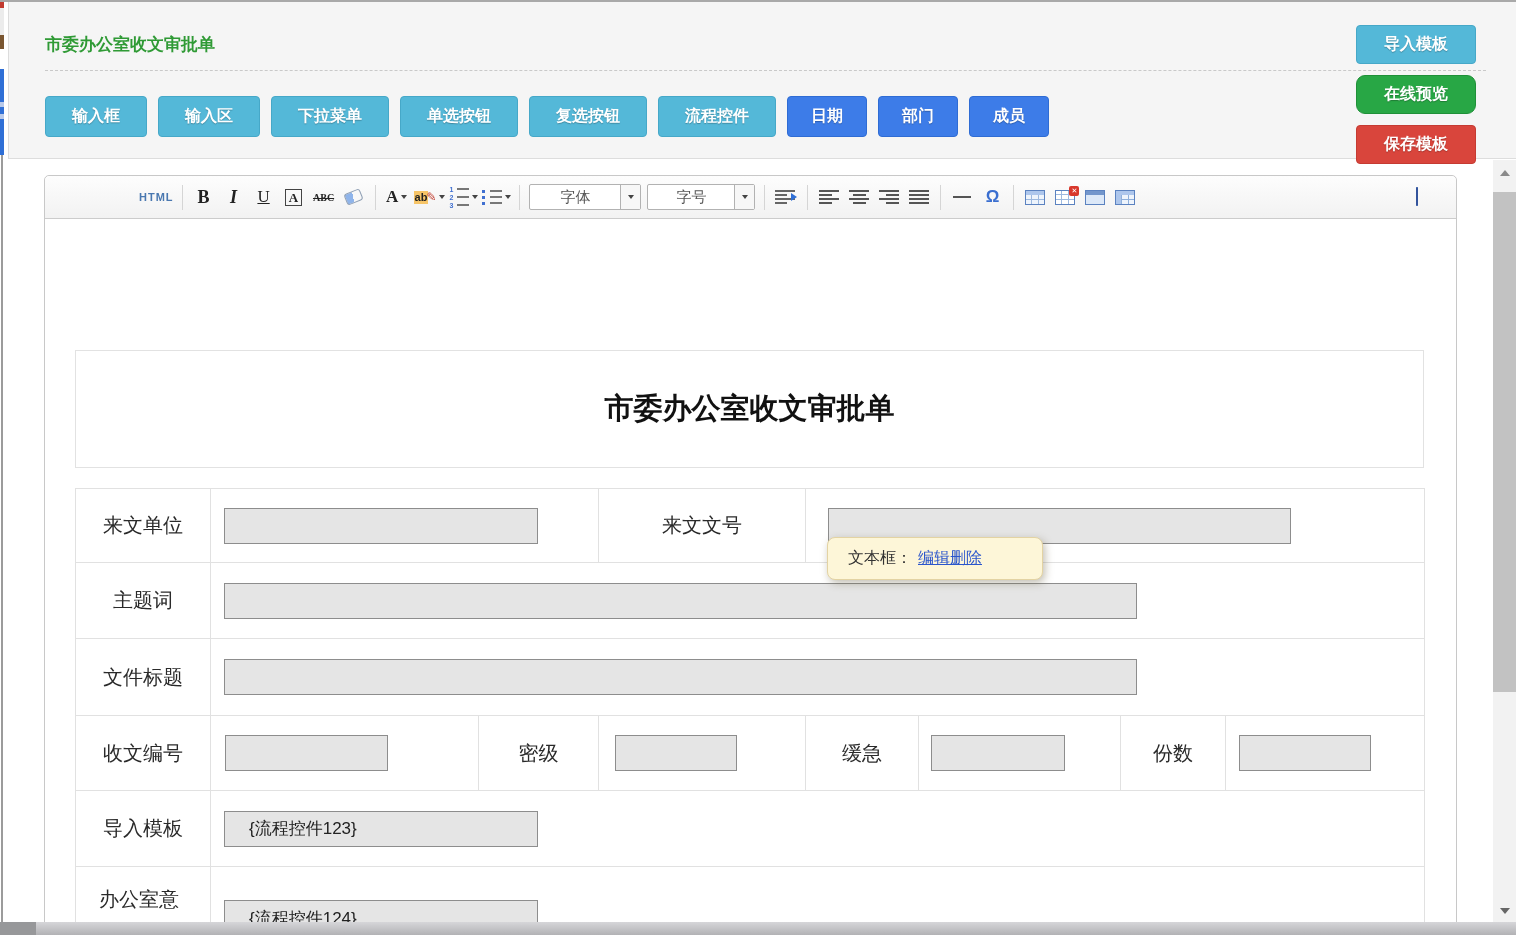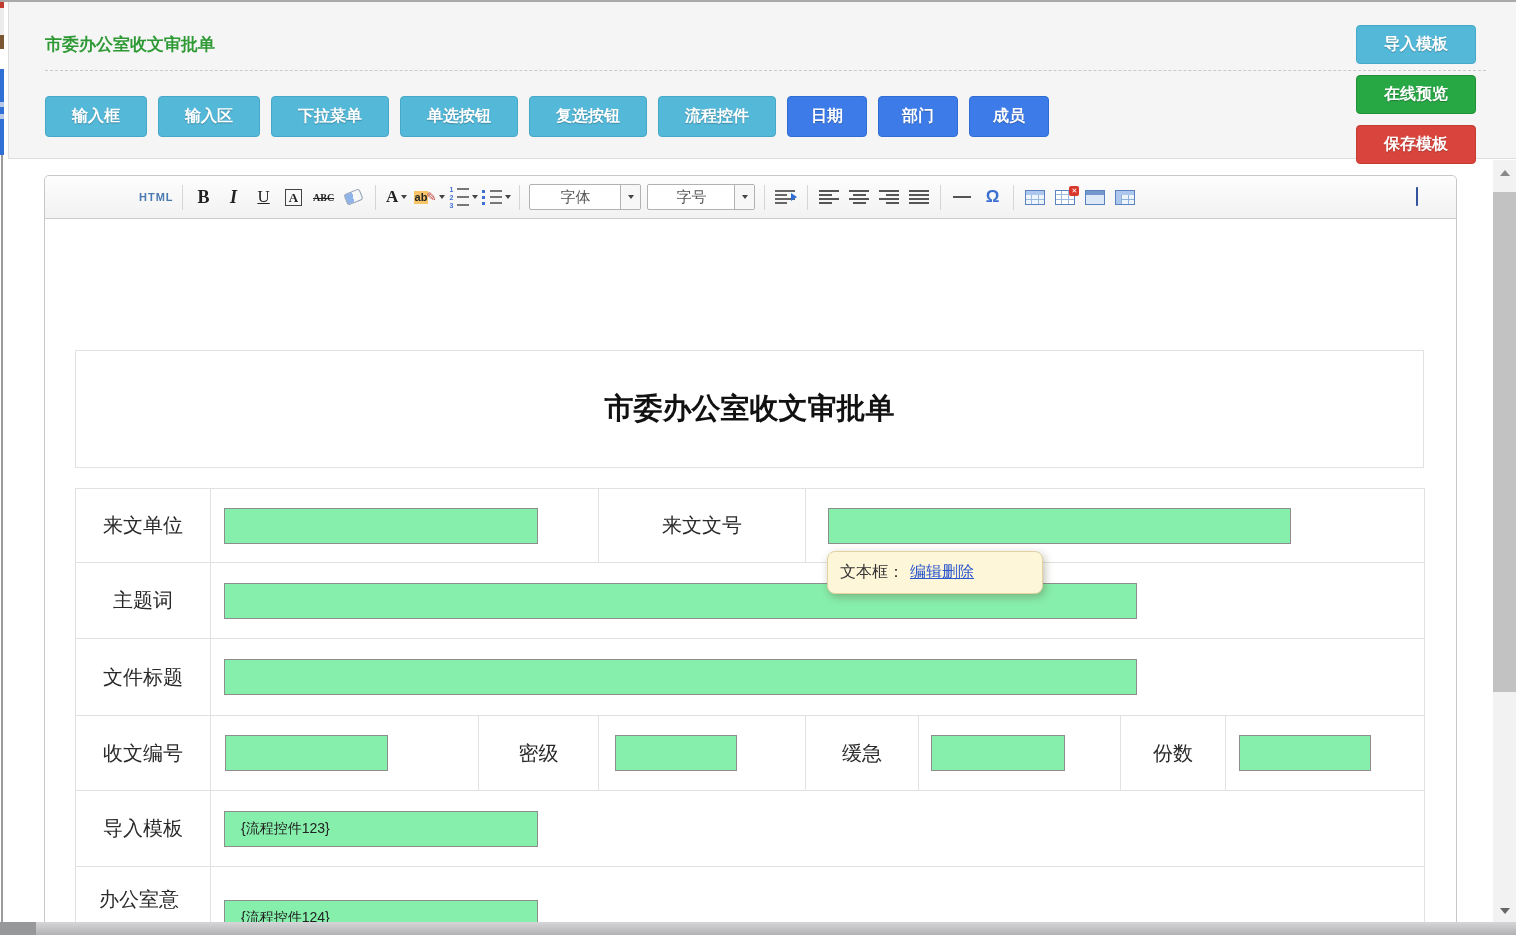--- a/index.html
+++ b/index.html
@@ -29,21 +29,21 @@
   .btn { display:inline-flex; align-items:center; justify-content:center; color:#fff; font-weight:bold;
     font-size:16px; border-radius:4px; border:1px solid transparent; cursor:pointer;
     text-shadow:0 1px 1px rgba(0,0,0,.25); white-space:nowrap; }
   .toolbox-row { position:absolute; left:36px; top:94px; display:flex; gap:11px; }
   .toolbox-row .btn { height:41px; }
   .btn-info    { background:#54b8d8; border-color:#46a8c8; padding:0 26px; }
   .btn-primary { background:#3d7ce8; border-color:#2f6cd4; padding:0 23px; }
   .actions-row { position:absolute; right:40px; top:23px; display:flex; gap:11px;flex-direction:column; }
   .actions-row .btn { height:39px; padding:0 27px; }
   .btn-import  { background:#54b8d8; border-color:#46a8c8; }
-  .btn-success { background:#28a745; border-color:#1f9038; }
+  .btn-success { background:#28a745; border-color:#1f9038;border-radius:9px; }
   .btn-danger  { background:#d9453c; border-color:#c53b32; }
 
   
   .editor { position:absolute; left:44px; top:175px; width:1413px; height:760px;
     border:1px solid #c8c8c8; border-radius:5px 5px 0 0; background:#fff; }
   .ed-toolbar { height:43px; background:linear-gradient(#fdfdfd,#f2f2f2); border-bottom:1px solid #ccc;
     border-radius:5px 5px 0 0; display:flex; align-items:center; padding-left:92px; padding-right:12px; }
   .tb { min-width:26px; height:26px; display:flex; align-items:center; justify-content:center;
     margin:6px 2px; cursor:pointer; }
   .tb-sep { width:1px; height:25px; background:#d5d5d5; margin:0 6px; }
@@ -116,35 +116,35 @@
   
   .ed-content { position:relative; height:715px; background:#fff; overflow:hidden; }
   .doc-title-box { position:absolute; left:30px; top:131px; width:1349px; height:118px;
     border:1px solid #e2e2e2; display:flex; align-items:center; justify-content:center; }
   .doc-title { font-size:29px; font-weight:bold; color:#111;
     font-family:"Liberation Sans","DejaVu Sans",sans-serif; }
   .form-table { position:absolute; left:30px; top:269px; border-collapse:collapse; table-layout:fixed;
     width:1349px; }
   .form-table td { border:1px solid #e1e1e1; vertical-align:middle; }
   .form-table td.lbl { text-align:center; font-size:20px; color:#2a2a2a; }
-  .fi { height:36px; border:1px solid #8d8d8d; background:#86efac; font-size:14px; color:#222;
-    padding:0 16px; font-family:"Liberation Sans","DejaVu Sans",sans-serif; }
+  .fi { height:36px; border:1px solid #8d8d8d; background:#e5e5e5; font-size:17px; color:#222;
+    padding:0 24px; font-family:"Liberation Sans","DejaVu Sans",sans-serif; }
   .pl13 { padding-left:13px; } .pl14 { padding-left:14px; } .pl16 { padding-left:16px; }
   .pl12 { padding-left:12px; } .pl22 { padding-left:22px; }
   .w314 { width:314px; } .w463 { width:463px; } .w913 { width:913px; }
   .w163 { width:163px; } .w122 { width:122px; } .w134 { width:134px; } .w132 { width:132px; }
   .row6-lbl { vertical-align:top !important; padding-top:16px; text-align:center; }
   .row6-lbl .wrap { display:inline-block; width:88px; max-height:32px; overflow:hidden;
     line-height:32px; text-align:left; }
   .row6-input-cell { vertical-align:top !important; padding-top:33px; }
 
   
-  .tooltip { position:absolute; left:782px; top:332px; width:216px; height:43px; background:#fdf6d8;
+  .tooltip { position:absolute; left:782px; top:318px; width:216px; height:43px; background:#fdf6d8;
     border:1px solid #e3d3a3; border-radius:8px; box-shadow:2px 3px 8px rgba(100,90,60,.4);
-    display:flex; align-items:center; padding:0 12px; font-size:16px; color:#333; z-index:40; }
+    display:flex; align-items:center; padding:0 20px; font-size:16px; color:#333; z-index:40; }
   .tooltip a { color:#2b56cc; text-decoration:underline; cursor:pointer; }
   .tooltip .edit { margin-left:6px; } .tooltip .del { }
 
   
   .scrollbar { position:absolute; left:1493px; top:160px; width:23px; height:775px; background:#f2f2f2; }
   .sb-arrow { position:absolute; left:0; width:23px; height:22px; display:flex; align-items:center; justify-content:center; }
   .sb-up { top:2px; } .sb-down { top:740px; }
   .tri-up { width:0; height:0; border-left:5px solid transparent; border-right:5px solid transparent;
     border-bottom:6px solid #8a8a8a; }
   .tri-down { width:0; height:0; border-left:5px solid transparent; border-right:5px solid transparent;

